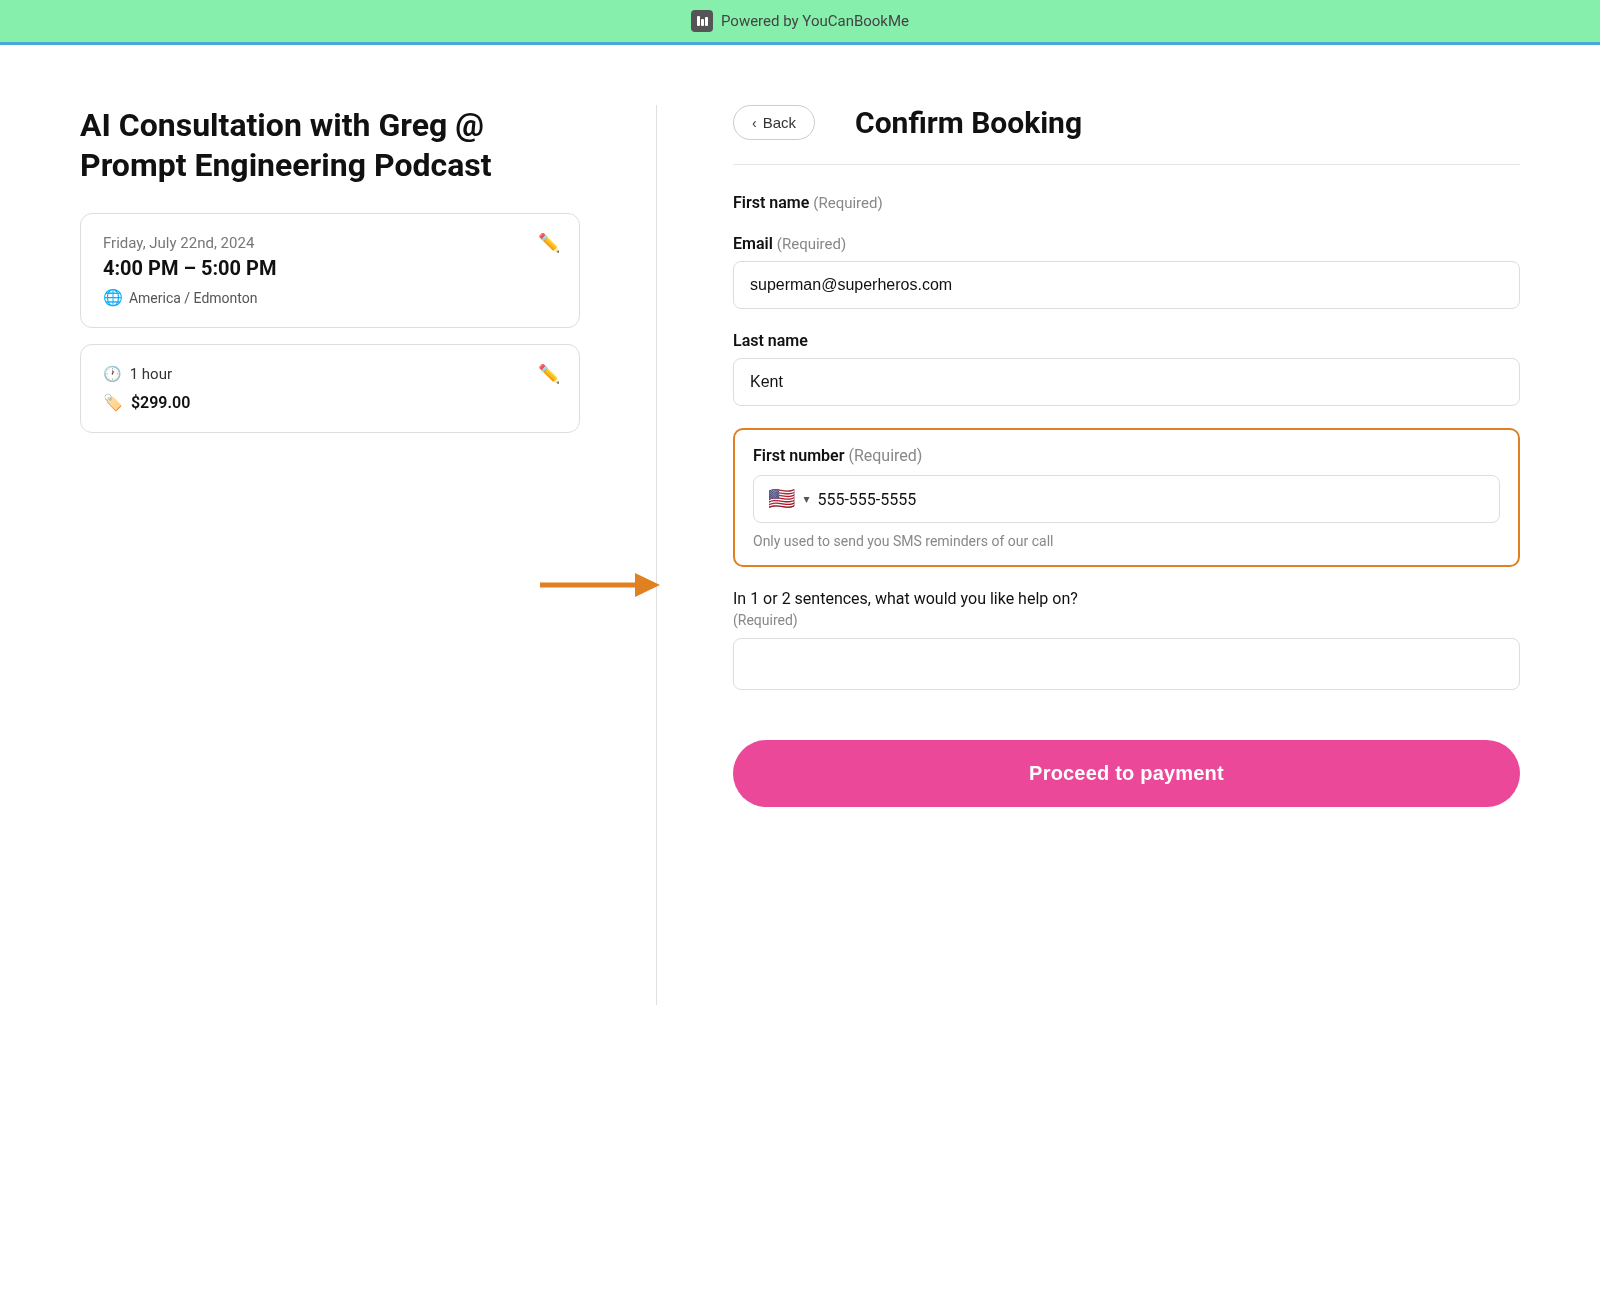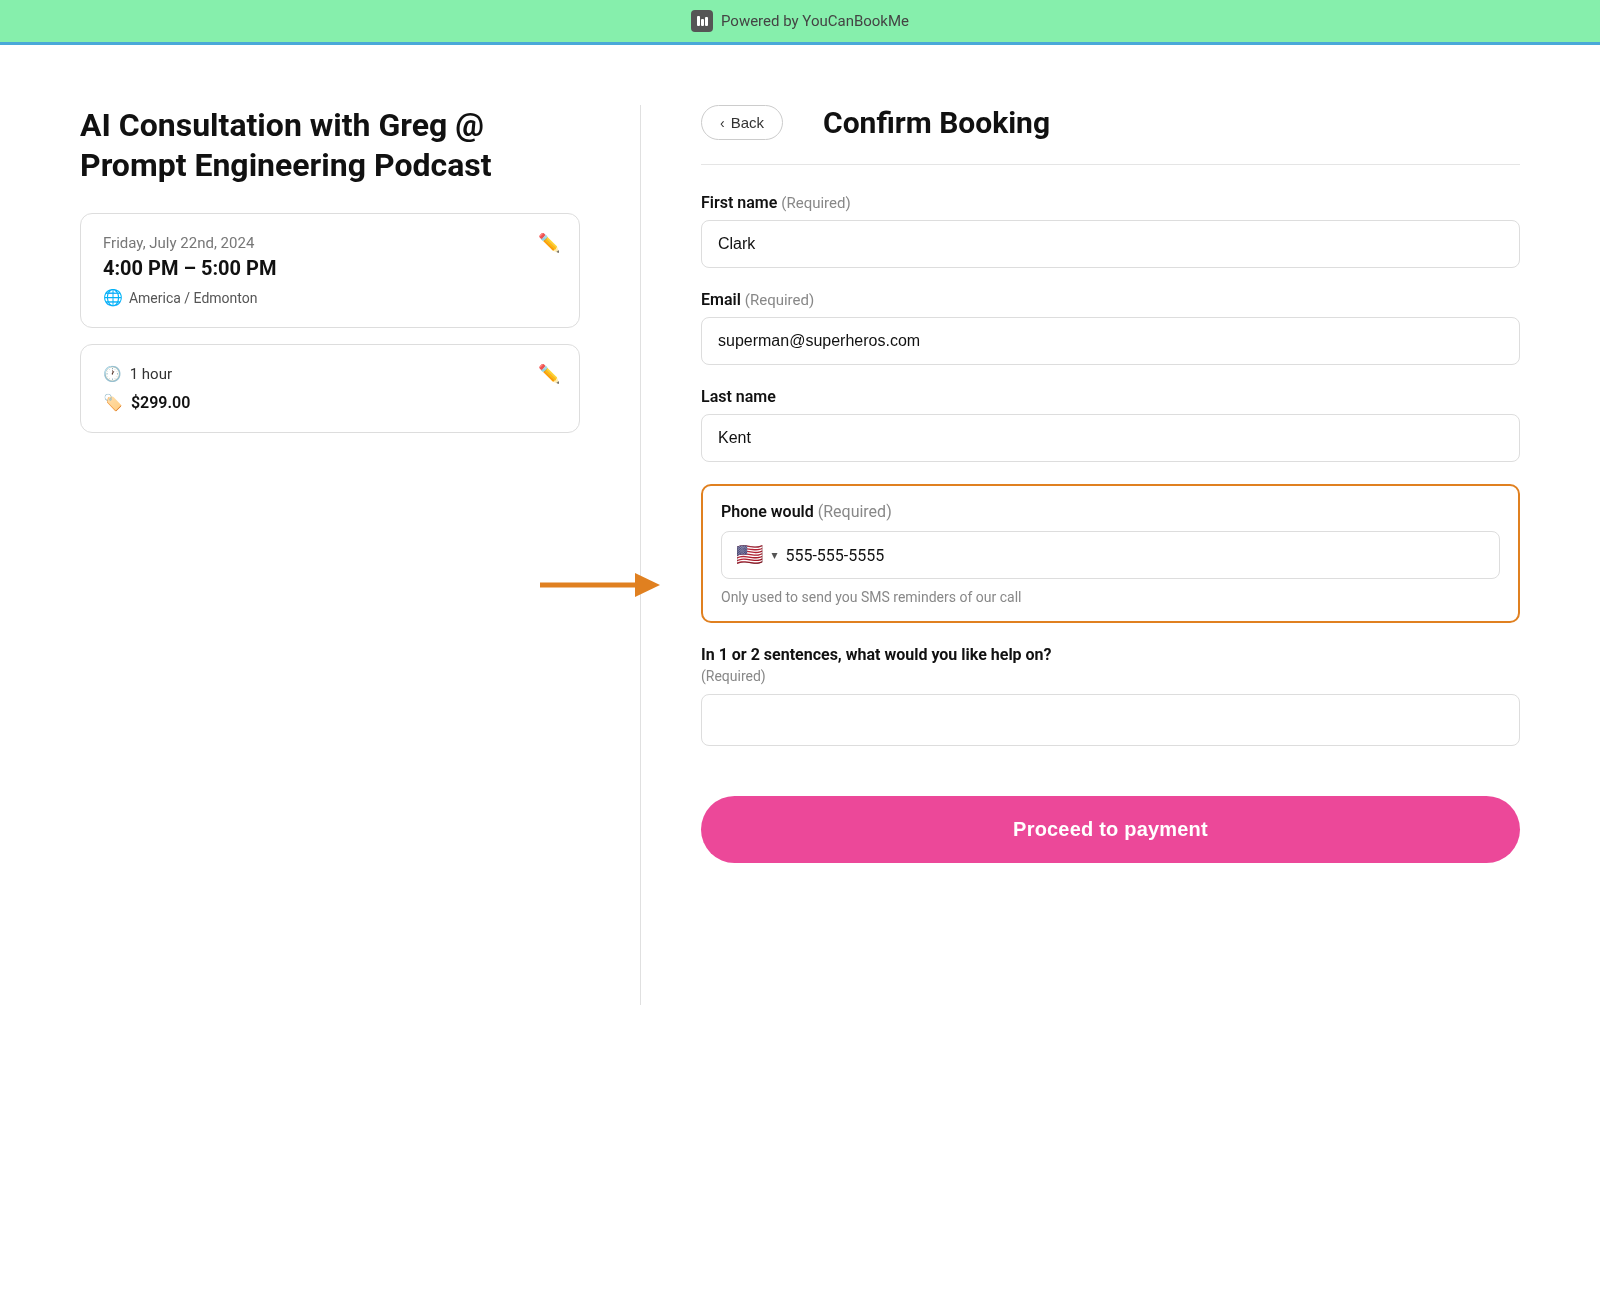--- a/index.html
+++ b/index.html
@@ -37,21 +37,21 @@
     .top-bar-text {
       font-size: 15px;
       color: #444;
     }
 
     
     .main-container {
       display: flex;
       flex-direction: row;
       padding: 60px 80px;
-      gap: 0;
+      gap: 16px;
       max-width: 1600px;
       align-items: flex-start;
     }
 
     
     .left-panel {
       width: 560px;
       flex-shrink: 0;
       padding-right: 60px;
       position: relative;
@@ -253,21 +253,21 @@
       color: #111;
     }
     .phone-hint {
       font-size: 14px;
       color: #888;
     }
 
     
     .question-label {
       font-size: 16px;
-      font-weight: 700;
+      font-weight: 400;
       color: #111;
       margin-bottom: 4px;
       display: block;
     }
     .question-required {
       font-size: 14px;
       color: #888;
       margin-bottom: 10px;
       display: block;
     }
@@ -361,21 +361,20 @@
     </div>
 
     <div class="form-divider"></div>
 
     
     <div class="form-group">
       <label class="form-label">
         <span>First name</span>
         <span class="required-text">(Required)</span>
       </label>
-      <input class="form-input" type="text" value="Clark" style="">
     </div>
 
     
     <div class="form-group">
       <label class="form-label">
         <span>Email</span>
         <span class="required-text">(Required)</span>
       </label>
       <input class="form-input" type="email" value="superman@superheros.com" style="">
     </div>
@@ -384,21 +383,21 @@
     <div class="form-group">
       <label class="form-label">
         <span>Last name</span>
       </label>
       <input class="form-input" type="text" value="Kent" style="">
     </div>
 
     
     <div class="phone-field-container">
       <label class="phone-field-label">
-        <span>Phone would</span>
+        <span>First number</span>
         <span class="required-text">(Required)</span>
       </label>
       <div class="phone-input-row">
         <span class="flag-emoji">🇺🇸</span>
         <span class="dropdown-arrow">▾</span>
         <span class="phone-value">555-555-5555</span>
       </div>
       <div class="phone-hint">Only used to send you SMS reminders of our call</div>
     </div>
 

